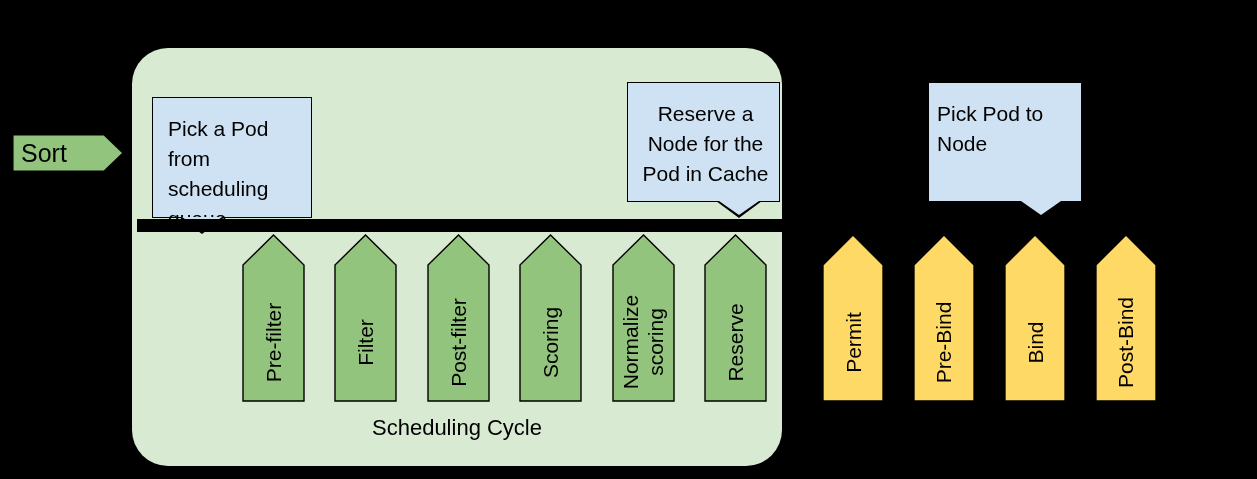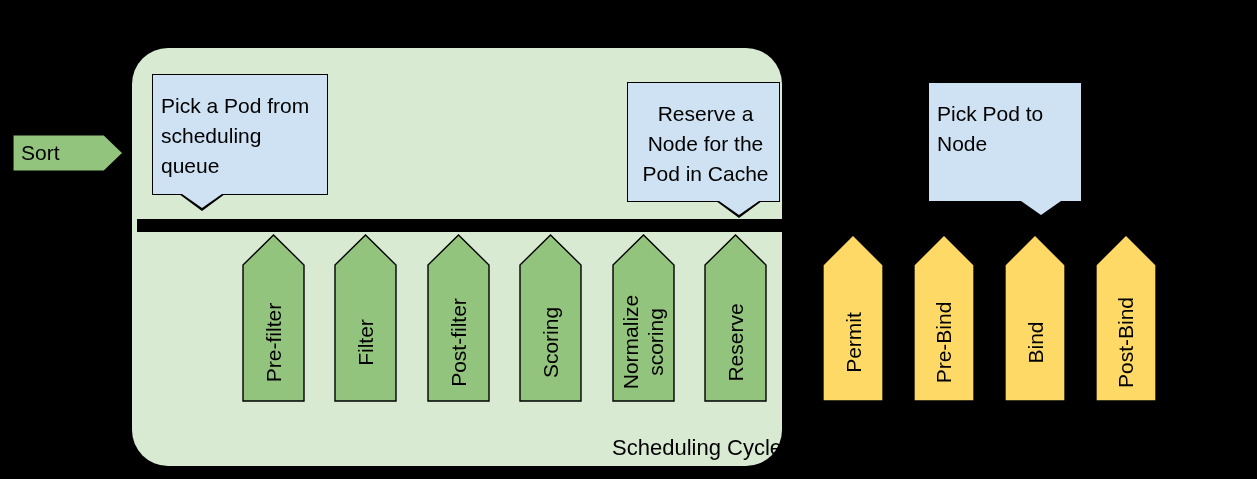--- a/index.html
+++ b/index.html
@@ -7,27 +7,27 @@
     position:relative;width:1257px;height:479px;overflow:hidden;
     background:var(--background,#000);
     font-family:"Liberation Sans",sans-serif;
     color:var(--text,#000);
   }
 
   
   .sort-arrow{position:absolute;left:12px;top:134px;width:112px;height:38px;z-index:2;}
   .sort-arrow svg{position:absolute;left:0;top:0;width:100%;height:100%;display:block;}
   .sort-arrow polygon{fill:var(--scheduling_step,#93c47d);stroke:var(--stroke,#000);stroke-width:1.5;}
-  .sort-label{position:absolute;left:9px;top:0;line-height:38px;font-size:21px;}
+  .sort-label{position:absolute;left:9px;top:0;line-height:38px;font-size:25px;}
 
   
   .cycle-box{position:absolute;top:48px;height:418px;border-radius:36px;z-index:1;}
   .green-box{left:132px;width:650px;background:var(--scheduling_box,#d9ead3);}
   .yellow-box{left:806px;width:437px;background:var(--binding_box,#fff2cc);}
-  .cycle-title{position:absolute;left:0;right:0;bottom:5px;text-align:right;font-size:22px;}
+  .cycle-title{position:absolute;left:0;right:0;bottom:25px;text-align:center;font-size:22px;}
 
   
   .pent{
     position:absolute;top:234px;width:63px;height:168px;z-index:2;
     display:flex;align-items:center;justify-content:center;
     padding-top:48px;box-sizing:border-box;
   }
   .pent svg{position:absolute;left:0;top:0;width:100%;height:100%;display:block;}
   .pent polygon{stroke:var(--stroke,#000);stroke-width:1.4;}
   .pent.green polygon{fill:var(--scheduling_step,#93c47d);}
@@ -133,21 +133,21 @@
       </svg>
     <span class="pent-label">Bind</span>
   </div>
   <div class="pent yellow" style="left:1095px;width:62px">
     <svg viewBox="0 0 63 168" preserveAspectRatio="none">
         <polygon points="1,31 31.5,1 62,31 62,167 1,167"></polygon>
       </svg>
     <span class="pent-label">Post-Bind</span>
   </div>
 
-  <div class="bubble" style="left:152px;top:74px;width:176px;height:121px;--tail-left:26px;">
+  <div class="bubble" style="left:152px;top:97px;width:160px;height:121px;padding-left:7px;--tail-left:26px;">
     <div class="bubble-text">Pick a Pod from
 scheduling
 queue</div>
   </div>
   <div class="bubble" style="left:627px;top:82px;width:153px;height:120px;text-align:center;--tail-left:88px;">
     <div class="bubble-text">Reserve a
 Node for the
 Pod in Cache</div>
   </div>
   <div class="bubble" style="left:928px;top:82px;width:154px;height:120px;--tail-left:89px;">

